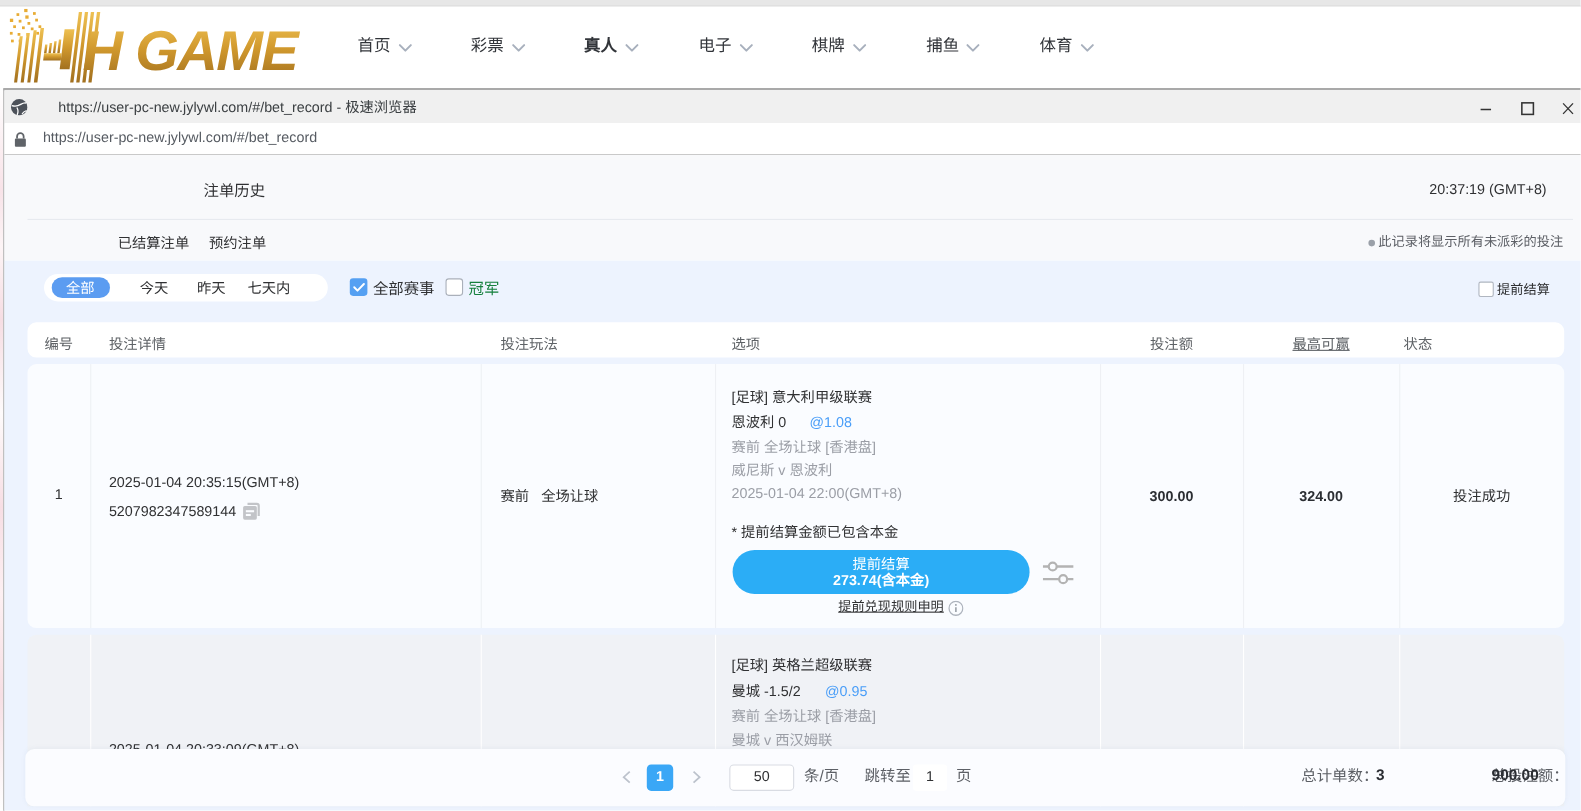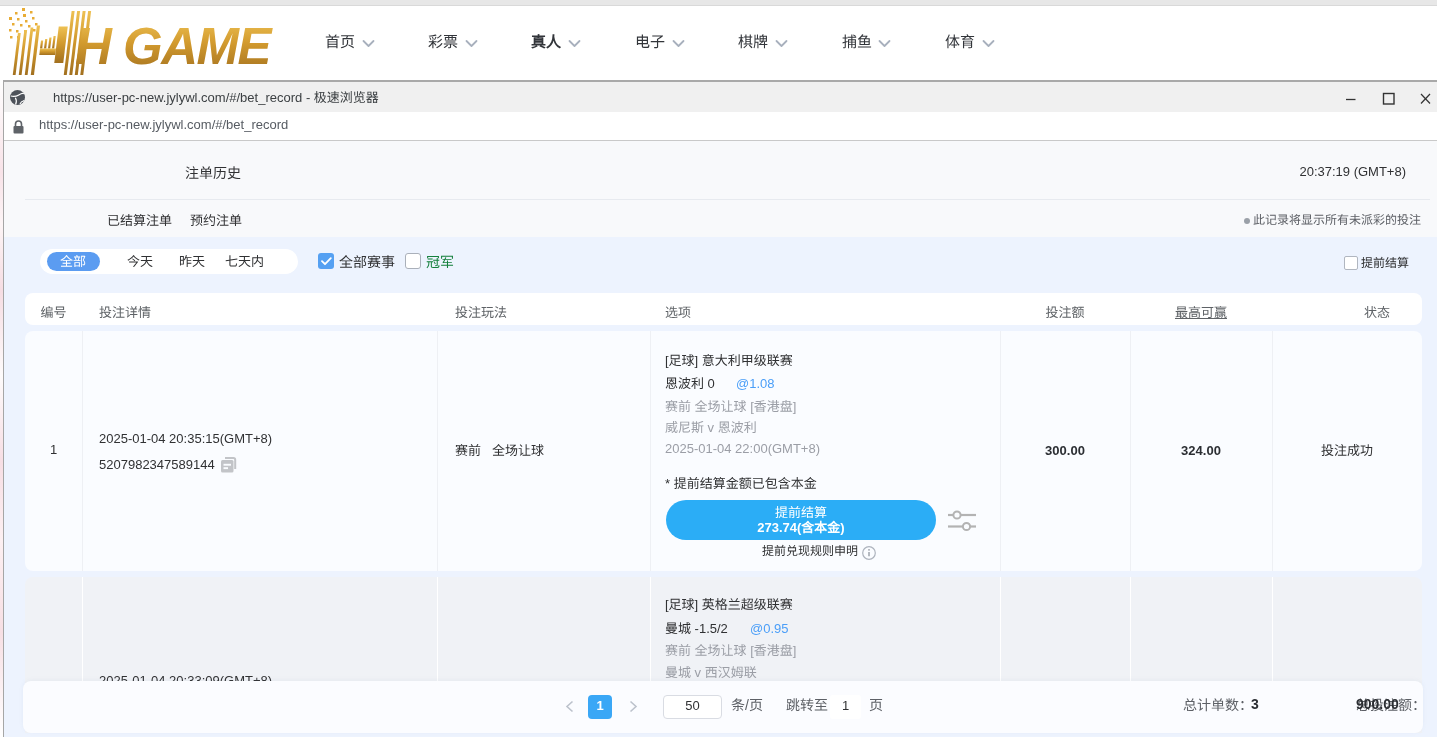--- a/index.html
+++ b/index.html
@@ -175,21 +175,21 @@
 </div>
 <div id="table">
 
   <div class="abs" style="left:25px;top:293px;width:1397px;height:32px;background:#fff;border-radius:8px;"></div>
   <div class="txt hc" style="left:40px;width:27px;text-align:center;">编号</div>
   <div class="txt hc" style="left:99px;">投注详情</div>
   <div class="txt hc" style="left:455px;">投注玩法</div>
   <div class="txt hc" style="left:665px;">选项</div>
   <div class="txt hc" style="left:1000px;width:130px;text-align:center;">投注额</div>
   <div class="txt hc" style="left:1130px;width:142px;text-align:center;text-decoration:underline;">最高可赢</div>
-  <div class="txt hc" style="left:1240px;width:150px;text-align:right;">状态</div>
+  <div class="txt hc" style="left:1276px;width:150px;text-align:left;">状态</div>
 
   <div class="abs" style="left:25px;top:331px;width:1397px;height:240px;background:#fafcff;border-radius:8px;"></div>
   <div class="abs vd1" style="left:82px;"></div>
   <div class="abs vd1" style="left:437px;"></div>
   <div class="abs vd1" style="left:650px;"></div>
   <div class="abs vd1" style="left:1000px;"></div>
   <div class="abs vd1" style="left:1130px;"></div>
   <div class="abs vd1" style="left:1272px;"></div>
   <div class="txt b1" style="left:40px;top:443px;width:27px;text-align:center;">1</div>
   <div class="txt b1" style="left:99px;top:432px;">2025-01-04 20:35:15(GMT+8)</div>
@@ -214,21 +214,21 @@
   <div class="abs" style="left:666px;top:500px;width:270px;height:40px;background:#2badf6;border-radius:20px;"></div>
   <div class="txt" style="left:666px;top:506px;width:270px;text-align:center;font-size:13px;color:#fff;">提前结算</div>
   <div class="txt" style="left:666px;top:521px;width:270px;text-align:center;font-size:13px;font-weight:bold;color:#fff;">273.74(含本金)</div>
 
   <svg class="abs" style="left:948px;top:508px;" width="28" height="24" viewBox="0 0 28 24">
     <line x1="0" y1="7" x2="28" y2="7" stroke="#b3b3b3" stroke-width="2.2"></line>
     <circle cx="9" cy="7" r="3.6" fill="#fafcff" stroke="#b3b3b3" stroke-width="2"></circle>
     <line x1="0" y1="18.5" x2="28" y2="18.5" stroke="#b3b3b3" stroke-width="2.2"></line>
     <circle cx="18.5" cy="18.5" r="3.6" fill="#fafcff" stroke="#b3b3b3" stroke-width="2"></circle>
   </svg>
-  <div class="txt" style="left:762px;top:545px;font-size:12px;color:#303133;">提前兑现规则申明</div>
+  <div class="txt" style="left:762px;top:545px;font-size:12px;color:#303133;text-decoration:underline;">提前兑现规则申明</div>
   <svg class="abs" style="left:862px;top:546px;" width="14" height="14" viewBox="0 0 14 14">
     <circle cx="7" cy="7" r="6.3" fill="none" stroke="#adb3bd" stroke-width="1.2"></circle>
     <line x1="7" y1="6" x2="7" y2="10.3" stroke="#8f959e" stroke-width="1.3"></line>
     <circle cx="7" cy="3.9" r="0.8" fill="#8f959e"></circle>
   </svg>
   <div class="txt" style="left:1000px;top:444px;width:130px;text-align:center;font-size:13px;font-weight:bold;color:#2b2e33;">300.00</div>
   <div class="txt" style="left:1130px;top:444px;width:142px;text-align:center;font-size:13px;font-weight:bold;color:#2b2e33;">324.00</div>
   <div class="txt" style="left:1272px;top:444px;width:150px;text-align:center;font-size:13px;color:#303133;">投注成功</div>
 
   <div class="abs" style="left:25px;top:577px;width:1397px;height:156px;background:#f0f2f6;border-radius:8px 8px 0 0;"></div>

